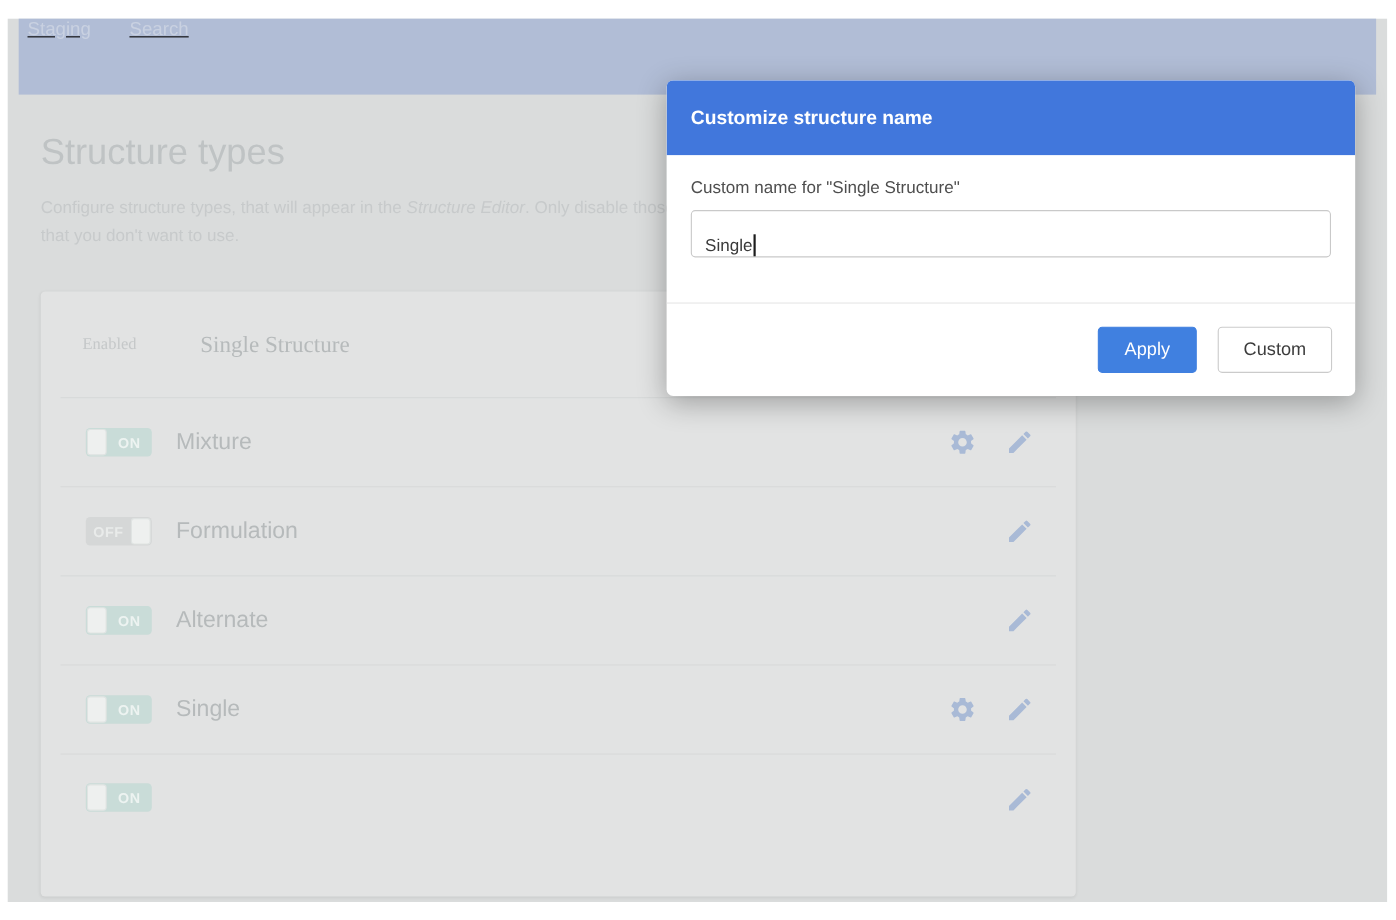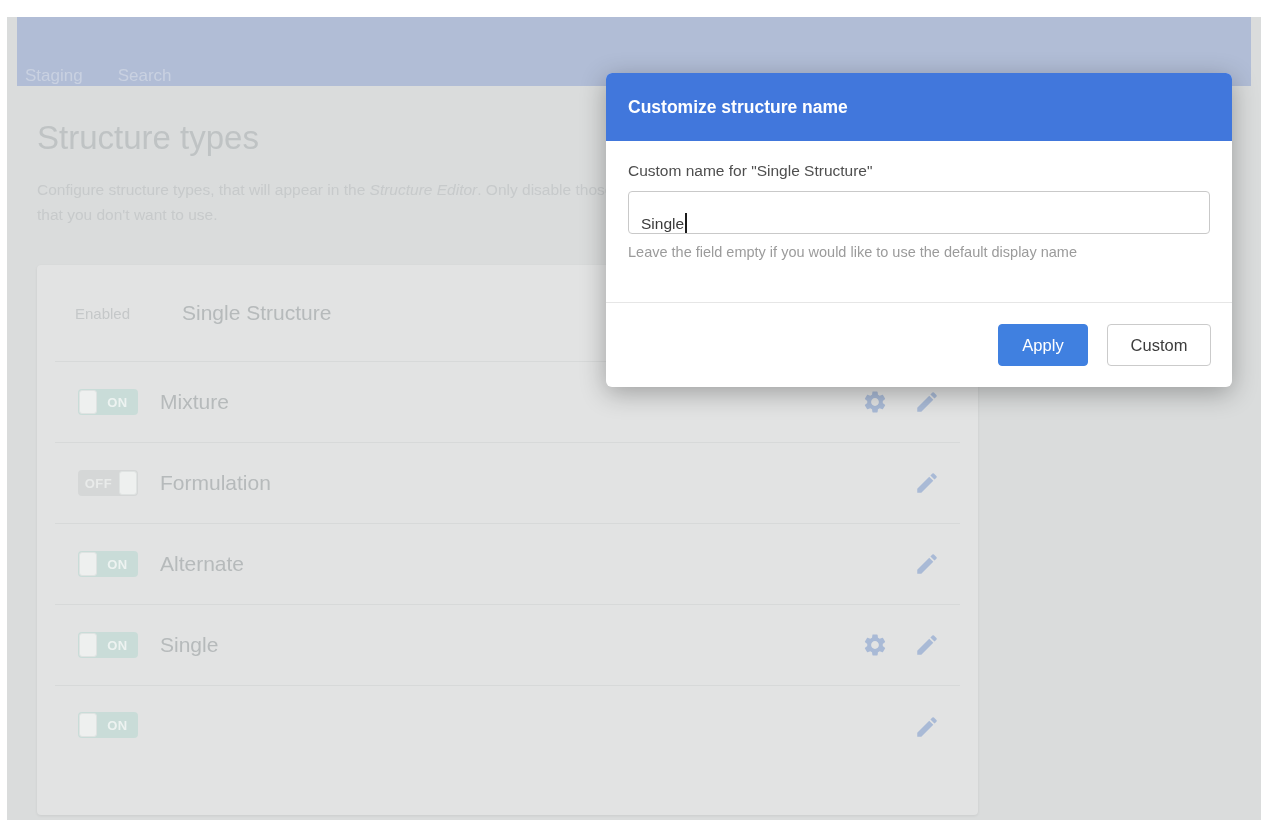--- a/index.html
+++ b/index.html
@@ -10,21 +10,21 @@
     position:relative;
     overflow:hidden;
   }
   .app {
     position:absolute; left:7px; top:17px; width:1254px; height:803px;
     background:#dadcdc;
   }
   
   .navbar {
     height:69px; margin:0 10px; background:#b1bdd6;
-    display:flex; align-items:flex-end; padding-left:8px; gap:35px;
+    display:flex; align-items:flex-start; padding-left:8px; gap:35px;text-decoration:underline;
   }
   .nav-item {
     color:#c9d1e1; font-size:17px; cursor:pointer;
   }
   
   .content { padding-left:30px; }
   .page-title {
     margin-top:32px; font-size:33px; line-height:40px; color:#bfc3c4;
   }
   .page-desc {
@@ -33,21 +33,21 @@
   }
   .page-desc .it { font-style:italic; }
   .card {
     margin-top:38px; width:941px; background:#e2e3e3;
     border-radius:4px; box-shadow:0 1px 3px rgba(0,0,0,0.07);
   }
   .row {
     display:flex; align-items:center; padding:0 38px 0 41px;
   }
   .row-divider { height:1px; background:#d7d9d9; margin:0 18px; }
-  .row-1 { height:96px; padding-left:38px; }
+  .row-1 { height:96px; padding-left:38px;font-family:Liberation Serif, serif; }
   .row-std { height:80px; }
   .row-6 { height:129px; align-items:flex-start; padding-top:26px; }
   .state-label {
     width:85px; font-size:15px; color:#c5c8c9;
   }
   .row-label {
     margin-left:22px; font-size:21px; color:#b6babb;
   }
   .row-6 .row-label { margin-left:22px; line-height:26px; }
   .row-col { display:flex; flex-direction:column; }
@@ -245,19 +245,18 @@
 <div class="modal">
   <div class="modal-header">
     <span class="modal-title">Customize structure name</span>
   </div>
   <div class="modal-body">
     <div class="field-label">Custom name for "Single Structure"</div>
     <div class="text-input">
       <span>Single</span>
         <span class="caret"></span>
     </div>
-    <div class="field-helper">Leave the field empty if you would like to use the default display name</div>
   </div>
   <div class="modal-footer">
     <div class="btn btn-apply">Apply</div>
     <div class="btn btn-cancel">Custom</div>
   </div>
 </div>
 
 </body></html>

